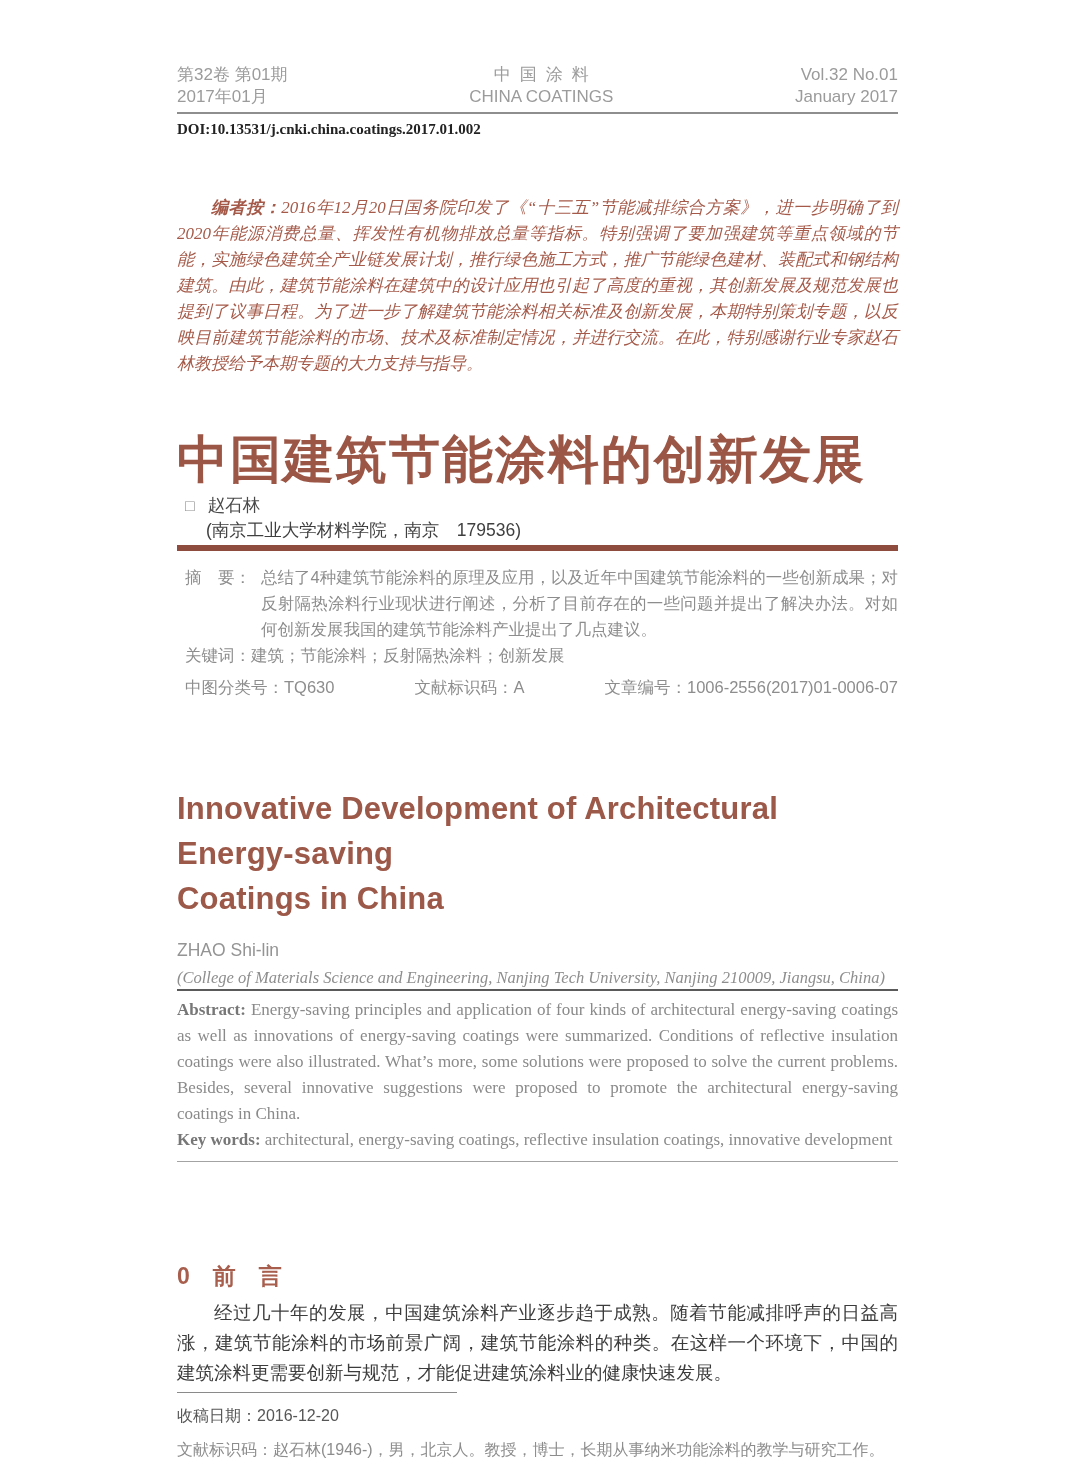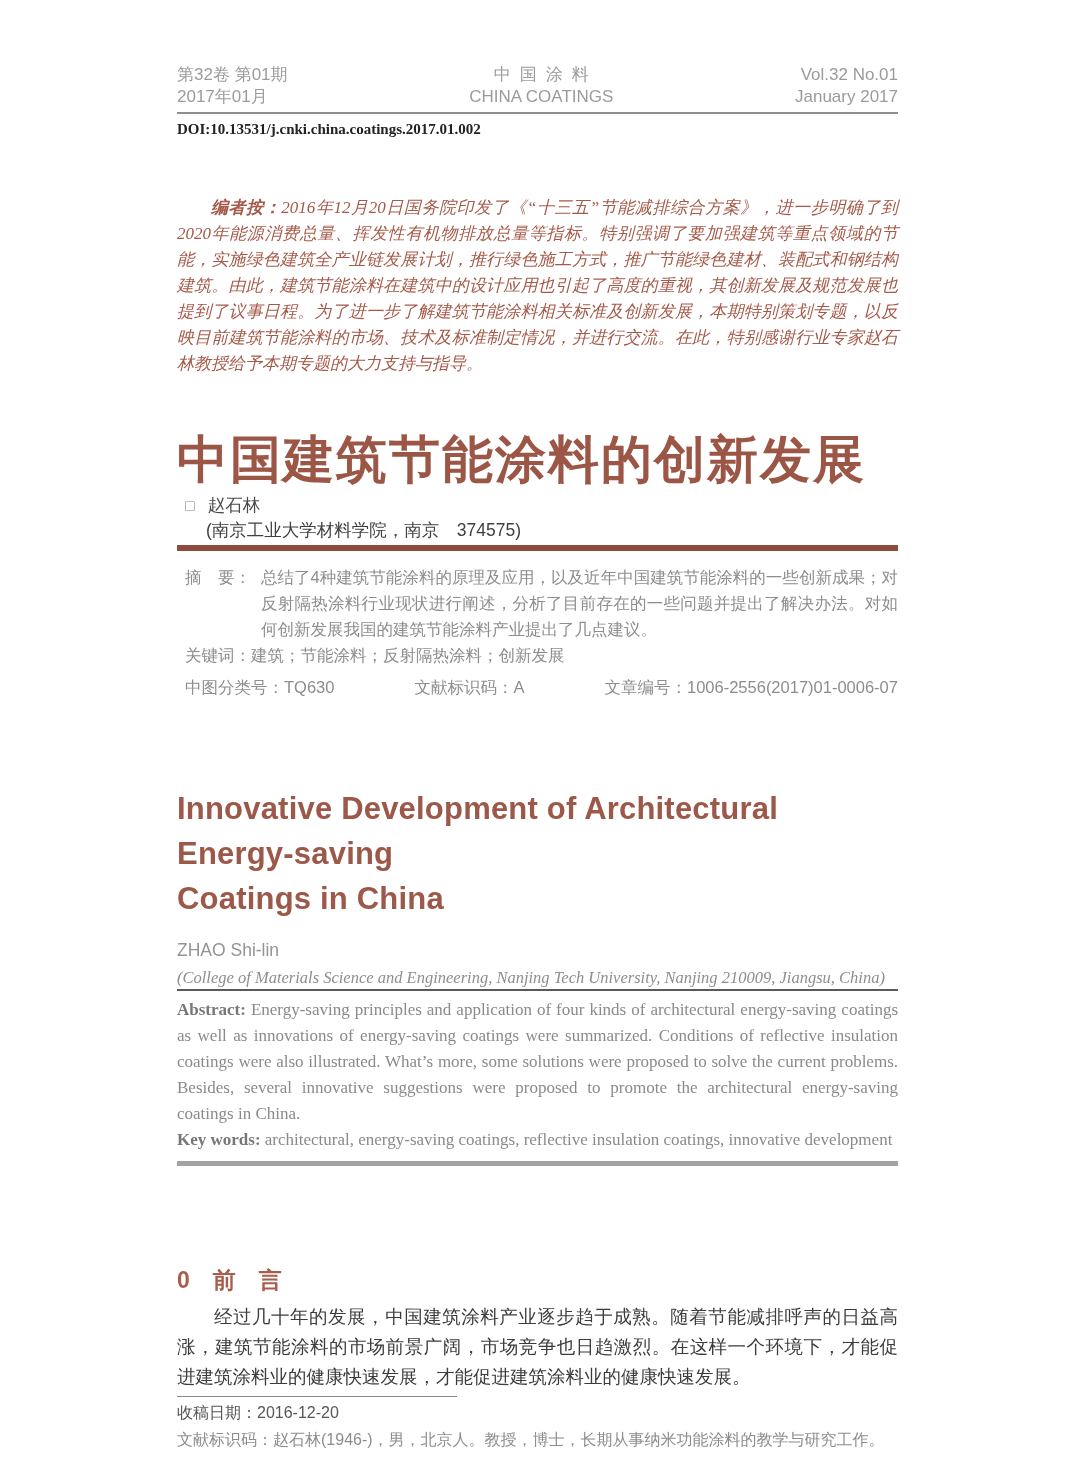--- a/index.html
+++ b/index.html
@@ -114,21 +114,21 @@
     font-family: "Liberation Serif", serif;
     font-style: italic;
     font-size: 16.5px;
     line-height: 23px;
     color: #8e8e8e;
   }
 
   
   .abs-en-box {
     border-top: 2px solid #5a5a5a;
-    border-bottom: 5px solid #a3a3a3;
+    border-bottom: 1px solid #a3a3a3;
     padding: 6px 0 8px 0;
   }
   .abs-en, .kw-en {
     font-family: "Liberation Serif", serif;
     font-size: 17px;
     line-height: 26px;
     color: #8a8a8a;
     text-align: justify;
   }
   .abs-en b, .kw-en b { color: #777777; }
@@ -157,21 +157,21 @@
     margin-top: 8px;
     font-size: 18.5px;
     line-height: 30px;
     color: #3c3c3c;
     text-align: justify;
     text-indent: 2em;
   }
 
   
   .footnote-rule { margin-top: 4px; width: 280px; border: none; border-top: 1px solid #8a8a8a; }
-  .fn-line { margin-top: 5px; font-size: 16px; line-height: 22px; }
+  .fn-line { margin-top: 12px; font-size: 16px; line-height: 22px; }
   .fn-received { color: #565656; }
   .fn-bio { color: #8d8d8d; }
 
   
   .footer { margin-top: 12px; }
   .pageno {
     font-family: "Liberation Serif", serif;
     font-size: 22px;
     line-height: 26px;
     color: #8b9196;
@@ -211,21 +211,21 @@
 
   <div class="doi">DOI:10.13531/j.cnki.china.coatings.2017.01.002</div>
 
   <p class="editor-note"><b>编者按：</b><span>2016年12月20日国务院印发了《“十三五”节能减排综合方案》，进一步明确了到2020年能源消费总量、挥发性有机物排放总量等指标。特别强调了要加强建筑等重点领域的节能，实施绿色建筑全产业链发展计划，推行绿色施工方式，推广节能绿色建材、装配式和钢结构建筑。由此，建筑节能涂料在建筑中的设计应用也引起了高度的重视，其创新发展及规范发展也提到了议事日程。为了进一步了解建筑节能涂料相关标准及创新发展，本期特别策划专题，以反映目前建筑节能涂料的市场、技术及标准制定情况，并进行交流。在此，特别感谢行业专家赵石林教授给予本期专题的大力支持与指导。</span></p>
 
   <h1 class="title-cn">中国建筑节能涂料的创新发展</h1>
 
   <div class="author-row">
     <span class="author-marker">□</span><span>赵石林</span>
   </div>
-  <div class="affil-cn">(南京工业大学材料学院，南京　374575)</div>
+  <div class="affil-cn">(南京工业大学材料学院，南京　179536)</div>
 
   <div class="red-bar"></div>
 
   <div class="abs-cn">
     <div class="abs-row">
       <span class="abs-label">摘　要：</span>
         <span class="abs-text">总结了4种建筑节能涂料的原理及应用，以及近年中国建筑节能涂料的一些创新成果；对反射隔热涂料行业现状进行阐述，分析了目前存在的一些问题并提出了解决办法。对如何创新发展我国的建筑节能涂料产业提出了几点建议。</span>
     </div>
     <div class="kw-row"><span>关键词：</span><span>建筑；节能涂料；反射隔热涂料；创新发展</span></div>
     <div class="meta-row">
@@ -241,21 +241,21 @@
   <div class="affil-en">(College of Materials Science and Engineering, Nanjing Tech University, Nanjing 210009, Jiangsu, China)</div>
 
   <div class="abs-en-box">
     <p class="abs-en"><b>Abstract:</b><span> Energy-saving principles and application of four kinds of architectural energy-saving coatings as well as innovations of energy-saving coatings were summarized. Conditions of reflective insulation coatings were also illustrated. What’s more, some solutions were proposed to solve the current problems. Besides, several innovative suggestions were proposed to promote the architectural energy-saving coatings in China.</span></p>
     <p class="kw-en"><b>Key words:</b><span> architectural, energy-saving coatings, reflective insulation coatings, innovative development</span></p>
   </div>
 
   <div class="columns">
     <section class="col">
       <h3 class="sec-h">0　前　言</h3>
-      <p class="body-p">经过几十年的发展，中国建筑涂料产业逐步趋于成熟。随着节能减排呼声的日益高涨，建筑节能涂料的市场前景广阔，市场竞争也日趋激烈。在这样一个环境下，才能促进建筑涂料业的健康快速发展，才能促进建筑涂料业的健康快速发展。</p>
+      <p class="body-p">经过几十年的发展，中国建筑涂料产业逐步趋于成熟。随着节能减排呼声的日益高涨，建筑节能涂料的市场前景广阔，建筑节能涂料的种类。在这样一个环境下，中国的建筑涂料更需要创新与规范，才能促进建筑涂料业的健康快速发展。</p>
     </section>
   </div>
 
   <hr class="footnote-rule">
   <div class="fn-line fn-received"><span>收稿日期：</span><span>2016-12-20</span></div>
   <div class="fn-line fn-bio"><span>文献标识码：</span><span>赵石林(1946-)，男，北京人。教授，博士，长期从事纳米功能涂料的教学与研究工作。</span></div>
 
   <footer class="footer">
     <div class="pageno">6</div>
     <hr class="pageno-rule">

